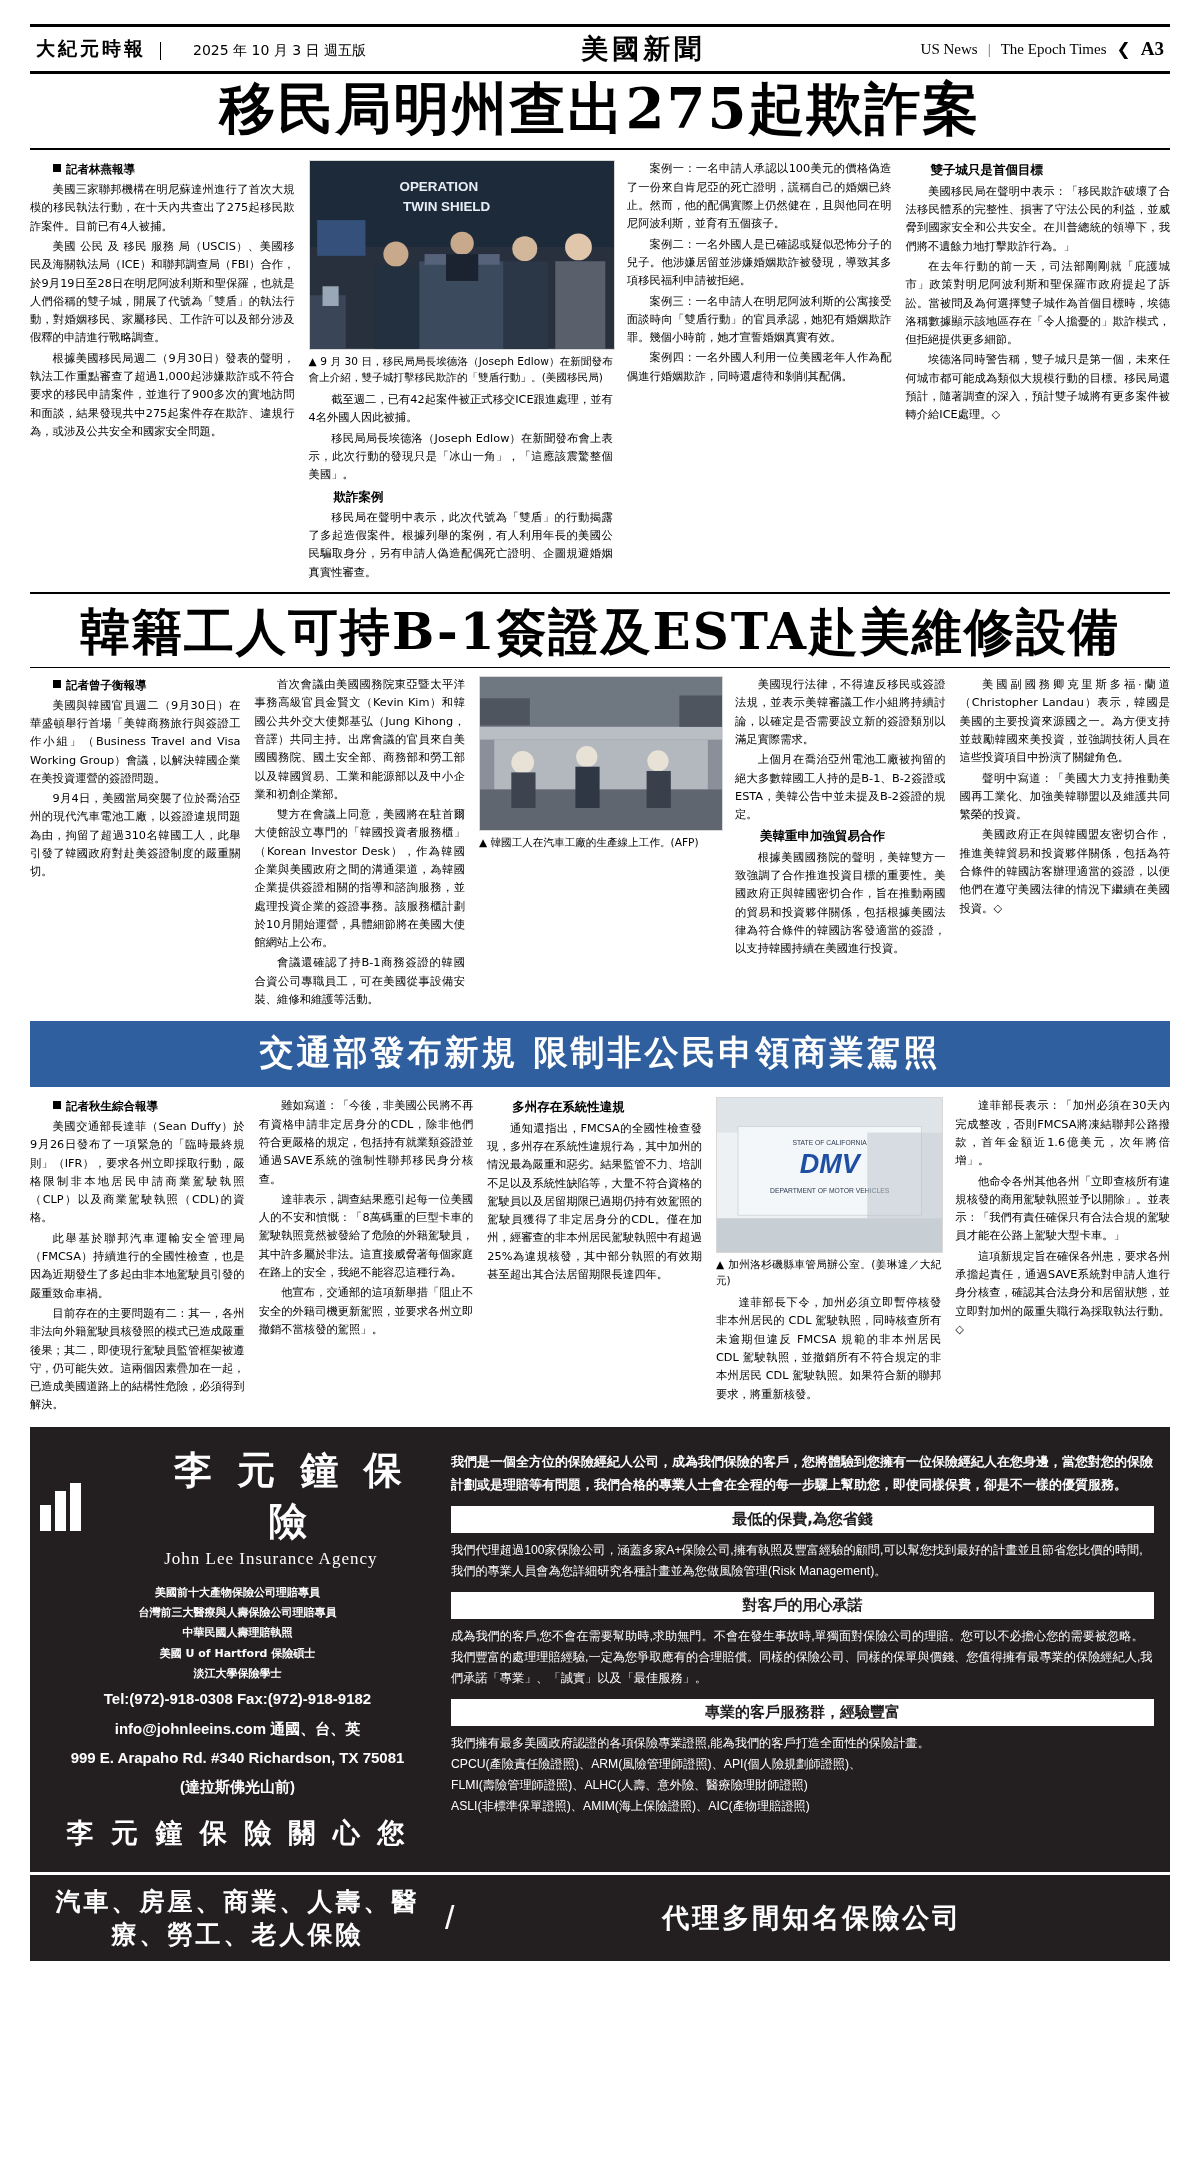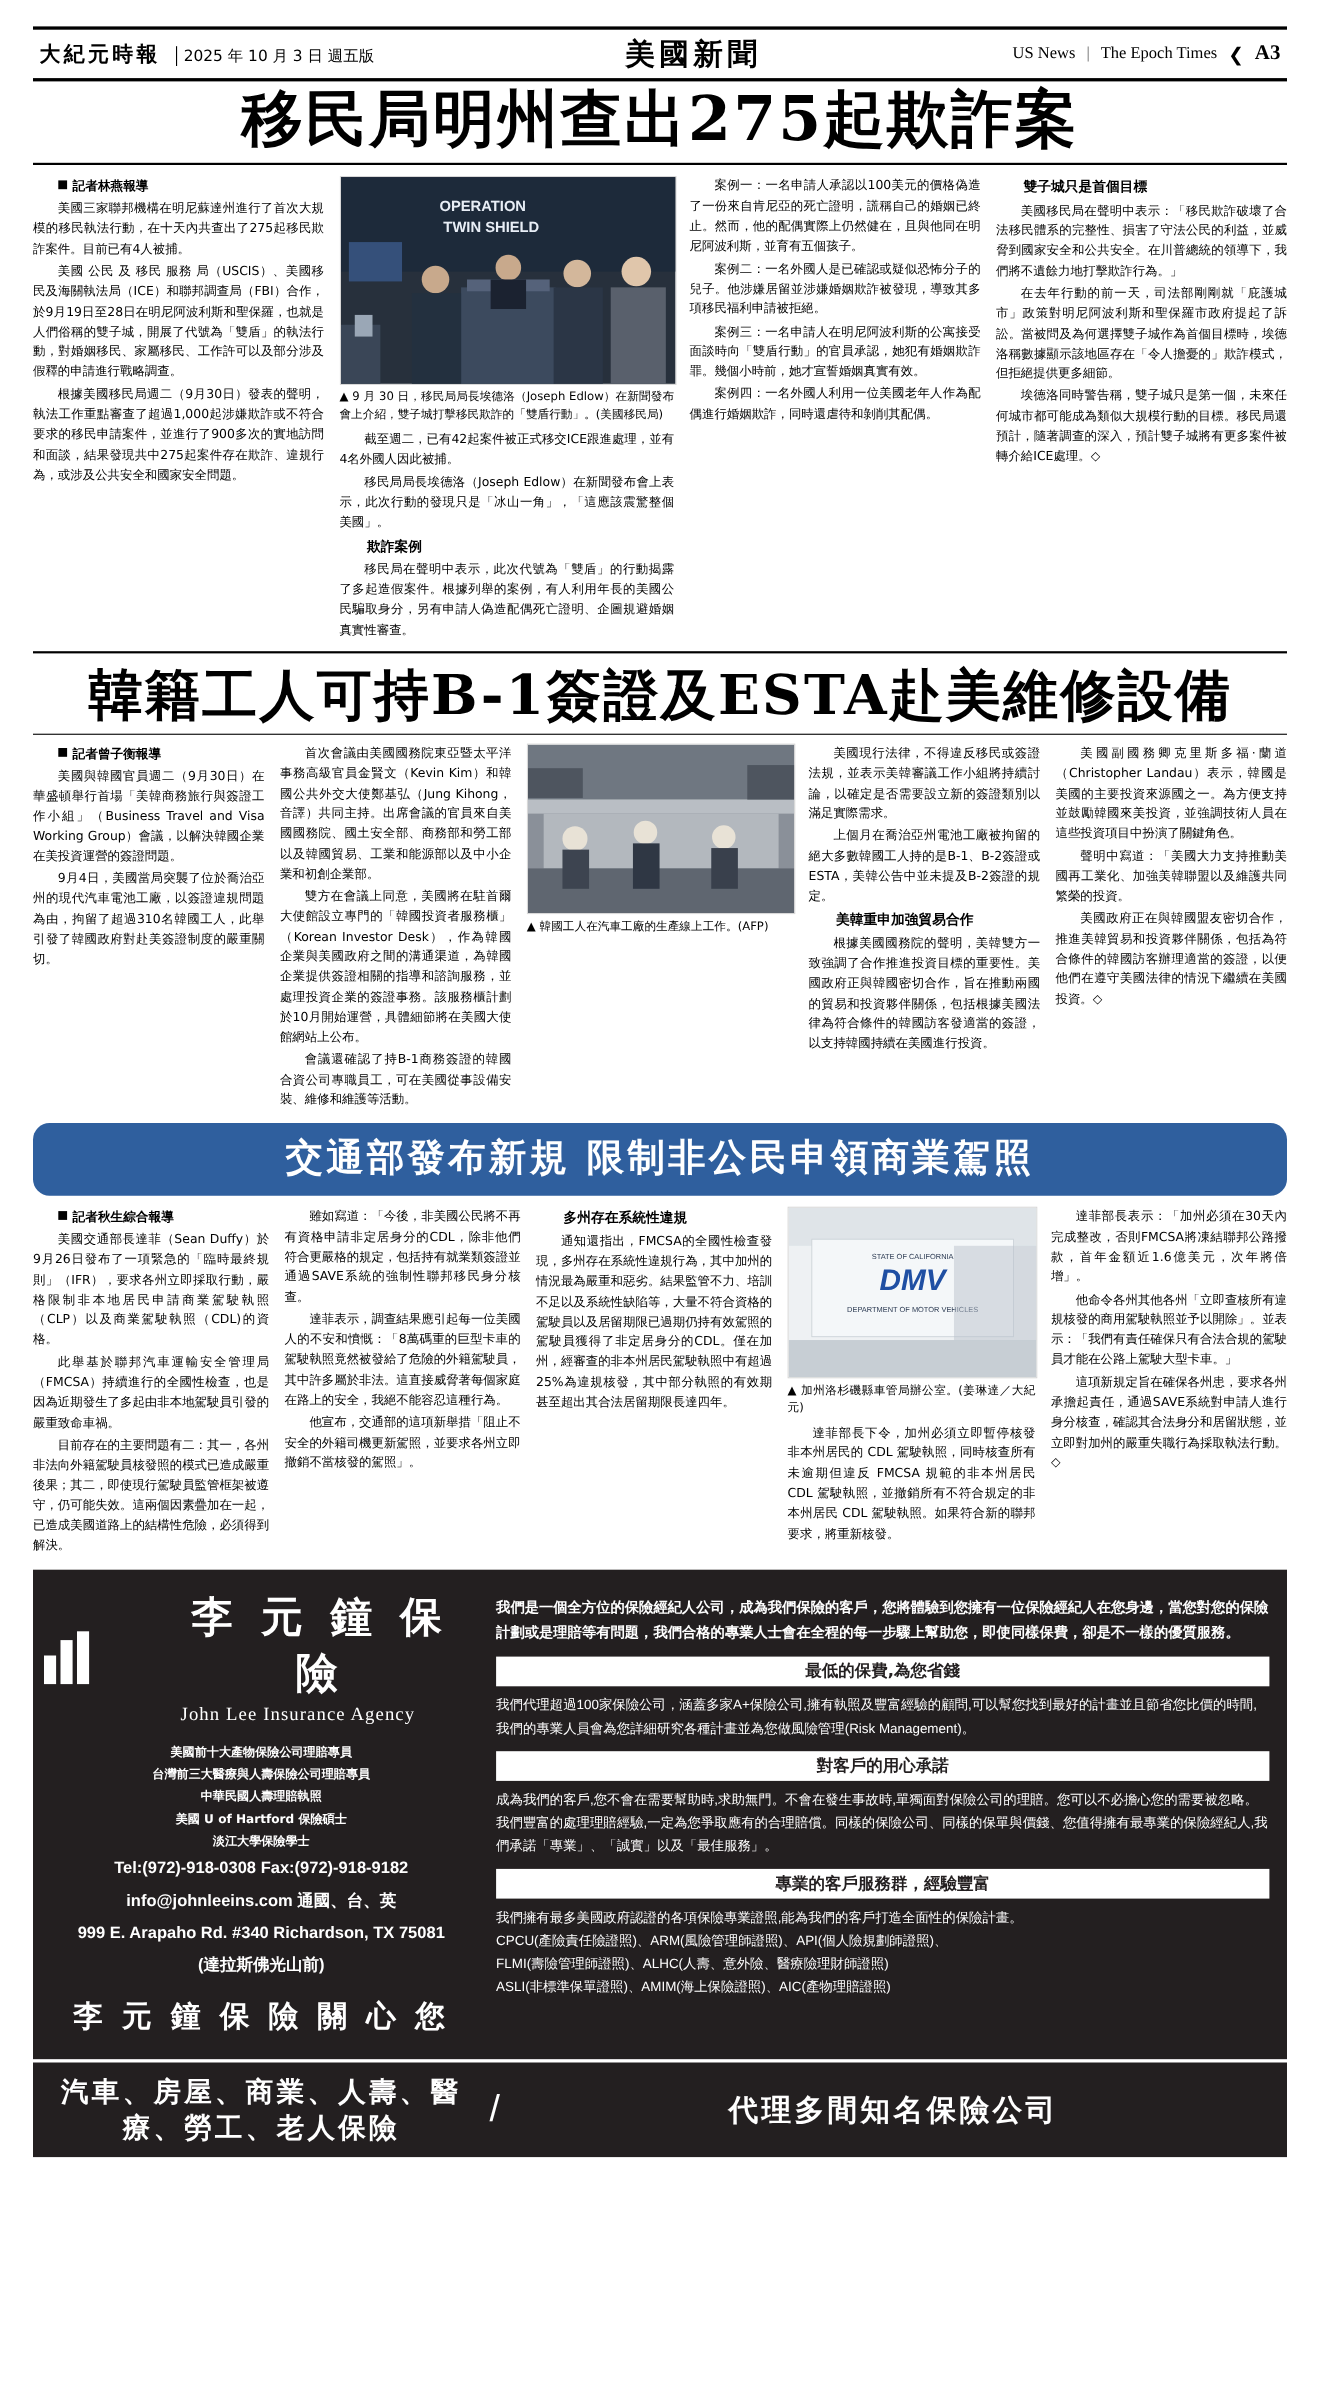--- a/index.html
+++ b/index.html
@@ -4,21 +4,21 @@
 <style>
   html,body{margin:0;padding:0;background:#b9b9b9;}
   body{font-family:"Liberation Sans","DejaVu Sans",sans-serif;}
   .page{width:1200px;height:2184px;background:#fff;position:relative;overflow:hidden;margin:0 auto;}
   .inner{position:absolute;left:30px;top:24px;width:1140px;}
 
   
   .masthead{display:flex;align-items:center;justify-content:space-between;border-top:3px solid #000;border-bottom:3px solid #000;height:44px;padding:0 6px;}
   .mh-left{display:flex;align-items:baseline;gap:14px;}
   .mh-logo{font-family:"DejaVu Serif","Liberation Serif",serif;font-weight:bold;font-size:19px;letter-spacing:3px;}
-  .mh-date{font-size:14px;font-family:"DejaVu Sans",sans-serif;border-left:1px solid #000;padding-left:6px;}
+  .mh-date{font-size:14px;font-family:"DejaVu Sans",sans-serif;border-left:1px solid #000;padding-left:32px;}
   .mh-center{font-family:"DejaVu Serif","Liberation Serif",serif;font-weight:bold;font-size:27px;letter-spacing:4px;}
   .mh-right{display:flex;align-items:center;gap:10px;font-family:"Liberation Serif","DejaVu Serif",serif;font-size:15px;}
   .mh-right .sep{color:#666;}
   .mh-chev{font-size:17px;}
   .mh-page{font-size:19px;font-weight:bold;}
 
   
   .headline{font-family:"DejaVu Serif","Liberation Serif",serif;font-weight:bold;text-align:center;letter-spacing:2px;}
   .h1{font-size:56px;line-height:1.08;margin:4px 0 10px;}
   .rule-th{border-bottom:2px solid #000;}
@@ -33,21 +33,21 @@
   .sub{font-weight:bold;font-size:12.5px;text-indent:0;margin:6px 0 3px;}
 
   figure{margin:0 0 6px;}
   .ph{width:100%;display:block;border:1px solid #d8d8d8;}
   .cap{font-size:10.6px;line-height:1.45;margin-top:4px;text-indent:0;}
 
   
   .h2{font-size:50px;line-height:1.1;margin:10px 0 8px;}
 
   
-  .banner{background:#2f5f9e;color:#fff;text-align:center;font-family:"DejaVu Serif","Liberation Serif",serif;font-weight:bold;font-size:34px;letter-spacing:3px;padding:9px 0 11px;margin:10px 0 10px;border-radius:15px;}
+  .banner{background:#2f5f9e;color:#fff;text-align:center;font-family:"DejaVu Serif","Liberation Serif",serif;font-weight:bold;font-size:34px;letter-spacing:3px;padding:9px 0 11px;margin:10px 0 10px;}
 
   
   .ad{background:#231f20;color:#fff;display:flex;margin-top:10px;height:445px;}
   .ad-left{width:415px;padding:18px 10px 10px;box-sizing:border-box;text-align:center;}
   .ad-right{flex:1;padding:24px 16px 10px 6px;box-sizing:border-box;}
   .logo-row{display:flex;align-items:center;justify-content:center;gap:14px;margin-bottom:4px;}
   .logo-mark{width:54px;height:48px;position:relative;}
   .logo-mark i{position:absolute;bottom:0;width:11px;background:#fff;display:block;}
   .brand-cn{font-family:"DejaVu Serif","Liberation Serif",serif;font-size:38px;font-weight:bold;letter-spacing:6px;margin-left:40px;}
   .brand-en{font-family:"Liberation Serif","DejaVu Serif",serif;font-size:17px;letter-spacing:1px;margin-top:2px;}

